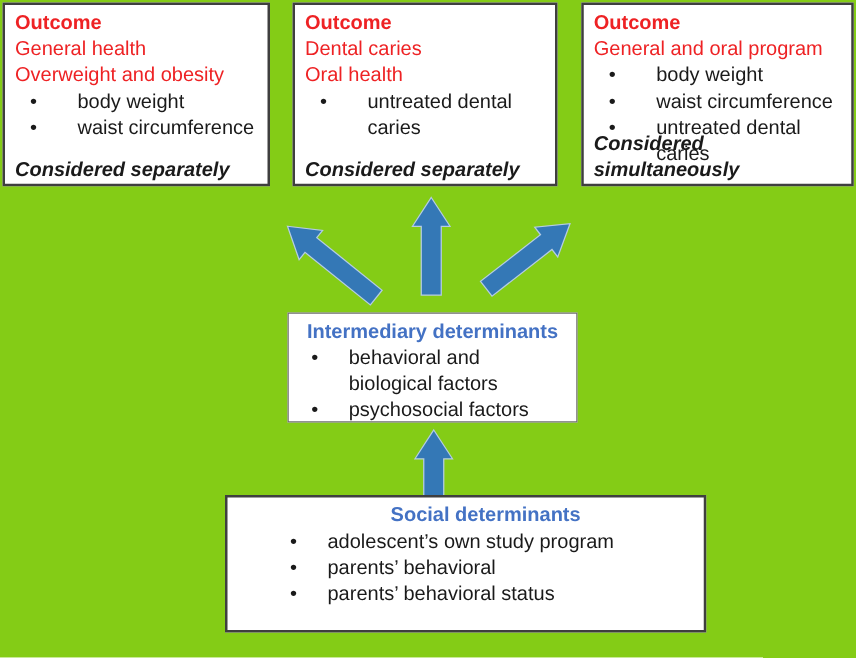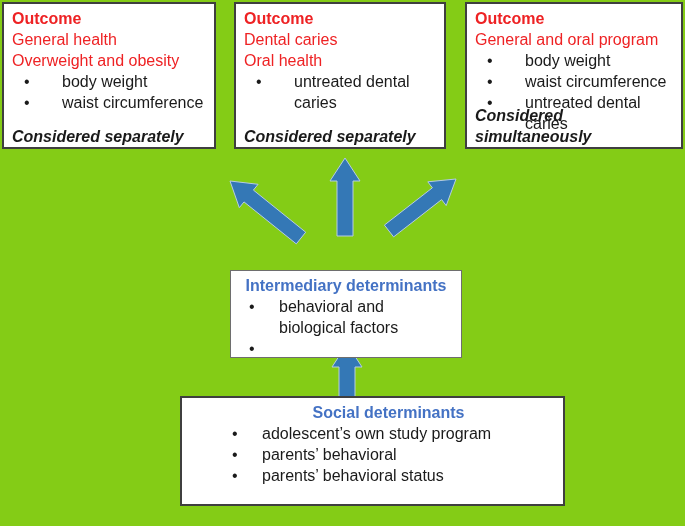--- a/index.html
+++ b/index.html
@@ -2,21 +2,21 @@
 <html style="--red: #ee2224; --blue: #4472c4; --arrow: #3478b6; --text: #1a1a1a; --border: #3f3f3f;"><head>
 <meta charset="utf-8">
 <style>
   html,body{margin:0;padding:0;background:#fff;}
   #figure{
     position:relative;width:685px;height:526px;background:#84cc16;
     font-family:"Liberation Sans",sans-serif;font-size:16px;line-height:21px;
     color:var(--text,#1a1a1a);overflow:hidden;
   }
   .box{position:absolute;background:#fff;border:2px solid var(--border,#3f3f3f);box-sizing:border-box;padding:4px 8px 4px 8px;}
-  .box.thin{border-width:1px;border-color:#6e6e6e;margin-top:20px;}
+  .box.thin{border-width:1px;border-color:#6e6e6e;}
   .red{color:var(--red,#ee2224);}
   .blue{color:var(--blue,#4472c4);}
   .bold{font-weight:bold;}
   .center{text-align:center;}
   .note{position:absolute;left:8px;bottom:0;font-style:italic;font-weight:bold;}
   .bullet-row{display:flex;}
   .bullet-row .dot{flex:0 0 30px;padding-left:10px;}
   .box.top .bullet-row .dot{flex:0 0 38px;padding-left:12px;}
   .bullet-row .bt{flex:1;}
   #arrows{position:absolute;left:0;top:0;width:685px;height:526px;}
@@ -79,20 +79,21 @@
   </svg>
 
   <div class="box thin" style="left:230px;top:250px;width:232px;height:88px;">
     <div class="blue bold center">Intermediary determinants</div>
     <div class="bullet-row">
       <span class="dot">•</span>
       <span class="bt">behavioral and biological factors</span>
     </div>
     <div class="bullet-row">
       <span class="dot">•</span>
+      <span class="bt">psychosocial factors</span>
     </div>
   </div>
 
   <div class="box" style="left:180px;top:396px;width:385px;height:110px;padding-left:40px;">
     <div class="blue bold center">Social determinants</div>
     <div class="bullet-row">
       <span class="dot">•</span>
       <span class="bt">adolescent’s own study program</span>
     </div>
     <div class="bullet-row">

